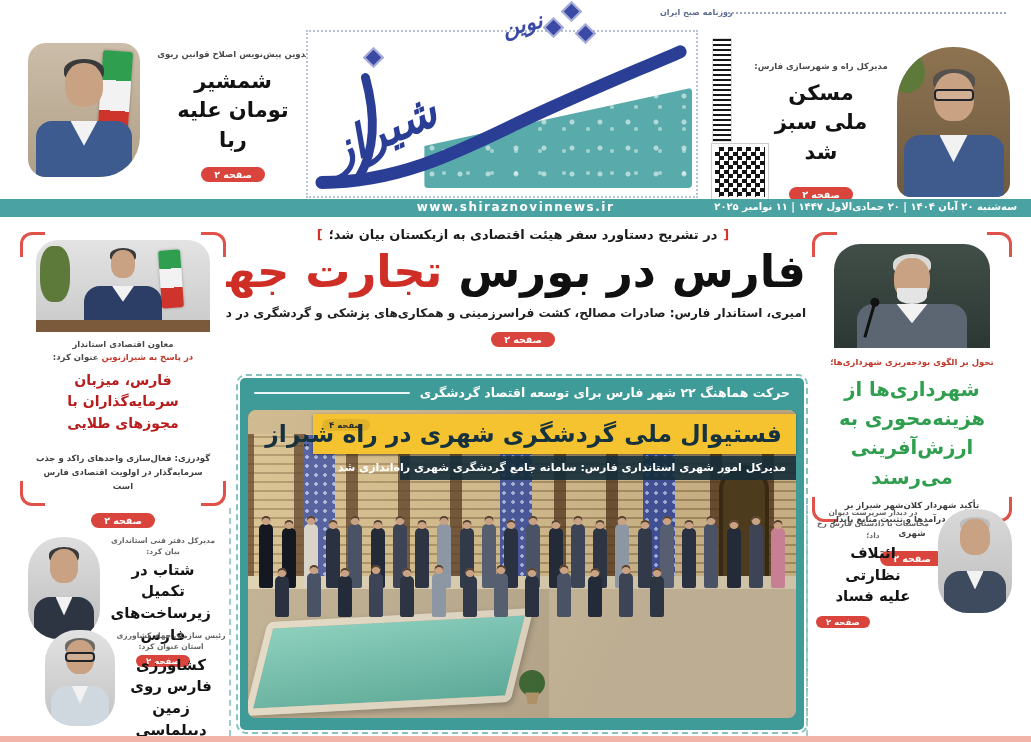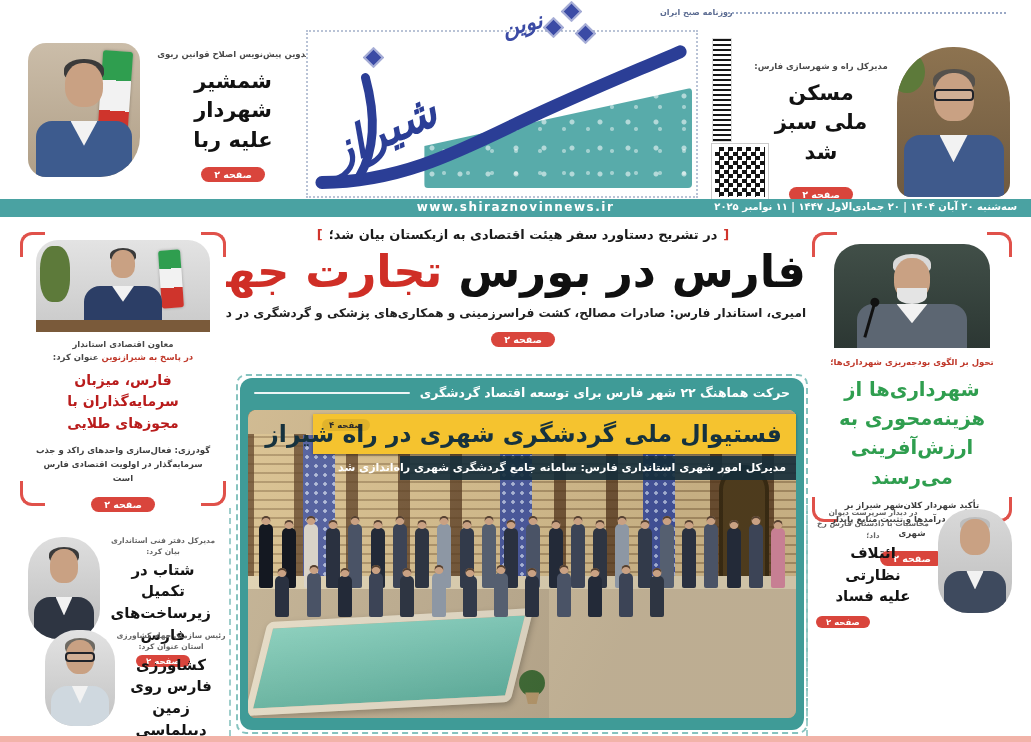--- a/index.html
+++ b/index.html
@@ -44,21 +44,21 @@
   
   .lead{left:240px;top:224px;width:566px;text-align:center;}
   .lead-kick{font-size:13px;font-weight:bold;color:#1b1b1b;display:inline-block;}
   .lead-kick::before{content:"[";color:#d0342c;font-weight:bold;margin-left:6px;}
   .lead-kick::after{content:"]";color:#d0342c;font-weight:bold;margin-right:6px;}
   .lead-title{margin-top:4px;font-size:45px;font-weight:bold;line-height:1.1;white-space:nowrap;letter-spacing:-1px;color:#101010;}
   .lead-title .accent{color:#cf2e26;}
   .lead-sub{margin-top:9px;font-size:12px;font-weight:bold;color:#222;white-space:nowrap;}
   
   .feat-wrap{left:236px;top:374px;width:572px;height:360px;border:2px dashed #86c3bf;border-radius:10px;box-sizing:border-box;}
-  .feat{left:240px;top:378px;width:564px;height:352px;background:#3f9b97;border-radius:12px;}
+  .feat{left:240px;top:378px;width:564px;height:352px;background:#3f9b97;border-radius:5px;}
   .f-kick{position:absolute;top:7px;right:14px;left:14px;display:flex;align-items:center;gap:10px;color:#fff;}
   .f-kick .txt{font-size:12.5px;font-weight:bold;white-space:nowrap;}
   .f-kick .line{flex:1;border-top:2px solid rgba(255,255,255,.9);border-radius:2px;}
   .f-photo{position:absolute;left:8px;right:8px;top:32px;bottom:12px;border-radius:8px;overflow:hidden;background:#b89a6e;}
   .f-banner{position:absolute;right:8px;left:73px;top:36px;height:40px;background:#f5c32f;z-index:4;
       box-shadow:0 1px 3px rgba(0,0,0,.35);}
   .f-banner .t{font-size:23.5px;font-weight:bold;color:#16323e;line-height:40px;text-align:right;
       padding:0 14px 0 40px;white-space:nowrap;letter-spacing:-.3px;}
   .f-banner .pg{position:absolute;left:9px;top:5px;font-size:8.5px;font-weight:bold;color:#2b2b2b;
       background:rgba(0,0,0,.08);padding:1px 7px;border-radius:7px;}
@@ -130,21 +130,21 @@
 
   <section class="abs" style="left:24px;top:36px;width:300px;height:164px;">
     <div class="portrait" style="left:4px;top:7px;width:112px;height:134px;border-radius:18px 18px 40px 18px;background:linear-gradient(180deg,#cbbda9,#b09f87);">
       <span class="pflag" style="right:10px;top:8px;width:30px;height:92px;transform:rotate(4deg);"></span>
       <span class="phair" style="top:16px;width:40px;height:22px;"></span>
       <span class="ph" style="top:20px;width:38px;height:44px;"></span>
       <span class="pbody" style="bottom:0;width:96px;height:56px;--suit:#3d5b8e;"></span>
     </div>
     <div class="abs c" style="left:118px;top:12px;width:182px;">
       <div class="kick">تدوین پیش‌نویس اصلاح قوانین ربوی</div>
-      <h2 class="ttl-md" style="width:112px;margin:6px auto 8px;">شمشیر شهردار علیه ربا</h2>
+      <h2 class="ttl-md" style="width:112px;margin:6px auto 8px;">شمشیر تومان علیه ربا</h2>
       <span class="badge">صفحه ۲</span>
     </div>
   </section>
 
   <section class="abs masthead">
     <div class="mh-pattern"></div>
     <svg class="mh-swoosh" viewBox="0 0 392 168" xmlns="http://www.w3.org/2000/svg">
       <path d="M14,152 C90,152 150,122 212,92 C280,60 330,40 376,20" stroke="#2b3e96" stroke-width="13" fill="none" stroke-linecap="round"></path>
       <path d="M58,46 C70,90 66,122 52,146" stroke="#2b3e96" stroke-width="9" fill="none" stroke-linecap="round"></path>
     </svg>
@@ -276,21 +276,21 @@
       <span class="pbody" style="bottom:10px;width:78px;height:36px;--suit:#2c3e66;"></span>
       <span class="pdesk" style="height:12px;"></span>
     </div>
     <div class="abs c" style="left:8px;top:106px;width:190px;">
       <div class="kick">معاون اقتصادی استاندار</div>
       <div class="kick">
         <span class="red">در پاسخ به شیرازنوین</span>
         <span>عنوان کرد:</span>
       </div>
       <h2 style="font-size:14px;font-weight:bold;color:#b91c1c;line-height:1.55;margin:6px auto;width:170px;">فارس، میزبان سرمایه‌گذاران با مجوزهای طلایی</h2>
-      <div class="subtx" style="width:178px;margin:8px auto;">گودرزی: فعال‌سازی واحدهای راکد و جذب سرمایه‌گذار در اولویت اقتصادی فارس است</div>
+      <div class="subtx" style="width:178px;margin:16px auto;">گودرزی: فعال‌سازی واحدهای راکد و جذب سرمایه‌گذار در اولویت اقتصادی فارس است</div>
       <div style="margin-top:7px;"><span class="badge">صفحه ۲</span></div>
     </div>
   </section>
 
   <section class="abs" style="left:20px;top:531px;width:206px;height:120px;">
     <div class="portrait" style="left:8px;top:6px;width:72px;height:102px;border-radius:34px 34px 30px 30px;background:linear-gradient(180deg,#dedede,#bdbdbd);">
       <span class="phair" style="top:10px;width:30px;height:16px;"></span>
       <span class="ph" style="top:12px;width:28px;height:34px;"></span>
       <span class="pbody" style="bottom:0;width:60px;height:42px;--suit:#2e3542;"></span>
     </div>

